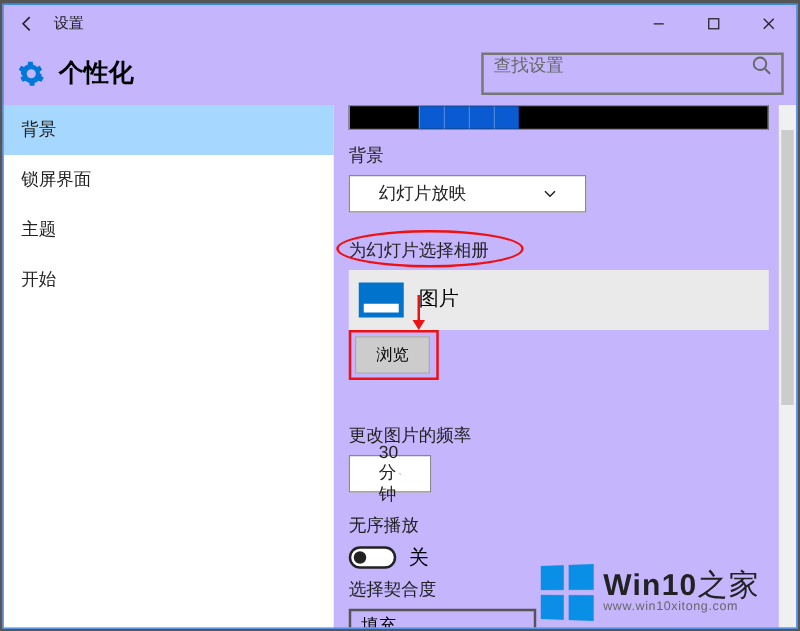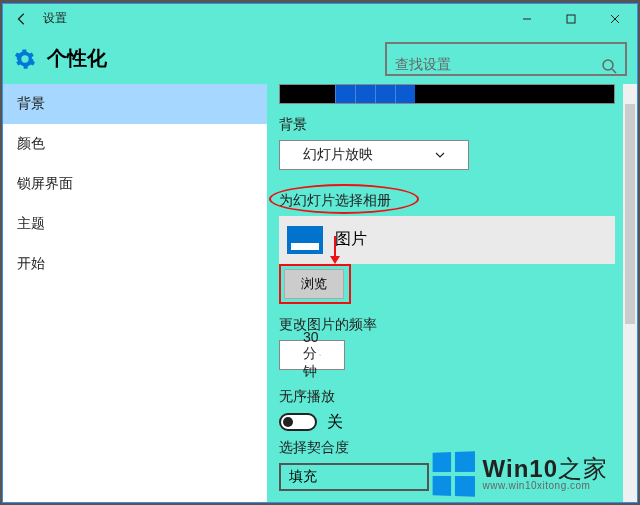--- a/index.html
+++ b/index.html
@@ -1,31 +1,31 @@
 <!DOCTYPE html>
 <html><head>
 <meta charset="utf-8">
 <style>
   * { box-sizing: border-box; margin: 0; padding: 0; font-family: "Microsoft YaHei", "Segoe UI", sans-serif; }
   body { background: #555; display: flex; align-items: center; justify-content: center; width: 640px; height: 505px; }
-  .frame { width: 636px; height: 500px; background: #5eead4; border: 1px solid #3a8ee6; position: relative; overflow: hidden; }
+  .frame { width: 636px; height: 500px; background: #c4b5fd; border: 1px solid #3a8ee6; position: relative; overflow: hidden; }
 
   
   .titlebar { height: 30px; display: flex; align-items: center; padding: 0 0 0 6px; color: #222; font-size: 12px; }
   .titlebar .back { width: 26px; height: 26px; display: flex; align-items: center; justify-content: center; }
   .titlebar .title-text { padding-left: 8px; }
   .titlebar .wincontrols { margin-left: auto; display: flex; }
   .winbtn { width: 44px; height: 30px; display: flex; align-items: center; justify-content: center; }
   .winbtn svg { width: 10px; height: 10px; }
 
   
   .header { height: 50px; display: flex; align-items: center; padding: 0 10px 0 10px; }
   .gear { width: 24px; height: 24px; margin-right: 10px; color: #0078d7; display:flex; align-items:center; justify-content:center;}
   .header h1 { font-size: 20px; font-weight: 600; text-align: center; }
-  .search { margin-left: auto; width: 242px; height: 34px; border: 2px solid #777; display: flex; align-items: flex-end; padding: 0 8px; color: #666; font-size: 14px; }
+  .search { margin-left: auto; width: 242px; height: 34px; border: 2px solid #777; display: flex; align-items: flex-start; padding: 0 8px; color: #666; font-size: 14px; }
   .search span.ph { flex: 1; }
   .search .mag { width: 16px; height: 16px; }
 
   
   .body { display: flex; height: calc(100% - 80px); }
   .sidebar { width: 264px; background: #fff; }
   .side-item { height: 40px; display: flex; align-items: center; padding-left: 14px; font-size: 14px; color: #222; }
   .side-item.selected { background: #a6d8ff; }
 
   .content { flex: 1; padding-right: 8px; position: relative; overflow: hidden;}
@@ -118,23 +118,20 @@
         </svg>
     </div>
   </div>
 
   <div class="body">
     <div class="sidebar">
       <div class="side-item selected">
           <span>背景</span>
         </div>
       <div class="side-item">
-          <span>颜色</span>
-        </div>
-      <div class="side-item">
           <span>锁屏界面</span>
         </div>
       <div class="side-item">
           <span>主题</span>
         </div>
       <div class="side-item">
           <span>开始</span>
         </div>
     </div>
 
@@ -172,21 +169,21 @@
             <path d="M6 0 L6 22" stroke="#e11" stroke-width="2"></path>
             <path d="M6 28 L1 20 L11 20 Z" fill="#e11"></path>
           </svg>
           <div class="browse-frame">
             <div class="browse-btn" style="margin-top:0">
               <span>浏览</span>
             </div>
           </div>
         </div>
 
-        <div class="section-label" style="margin-top:12px">更改图片的频率</div>
+        <div class="section-label" style="margin-top:36px">更改图片的频率</div>
         <div class="dropdown small">
           <span>30 分钟</span>
           <svg class="chev" width="10" height="10" viewBox="0 0 10 10">
               <path d="M1 3 L5 7 L9 3" stroke="#222" stroke-width="1.2" fill="none"></path>
             </svg>
         </div>
 
         <div class="section-label" style="margin-top:18px">无序播放</div>
         <div class="toggle">
           <div class="toggle-track">

